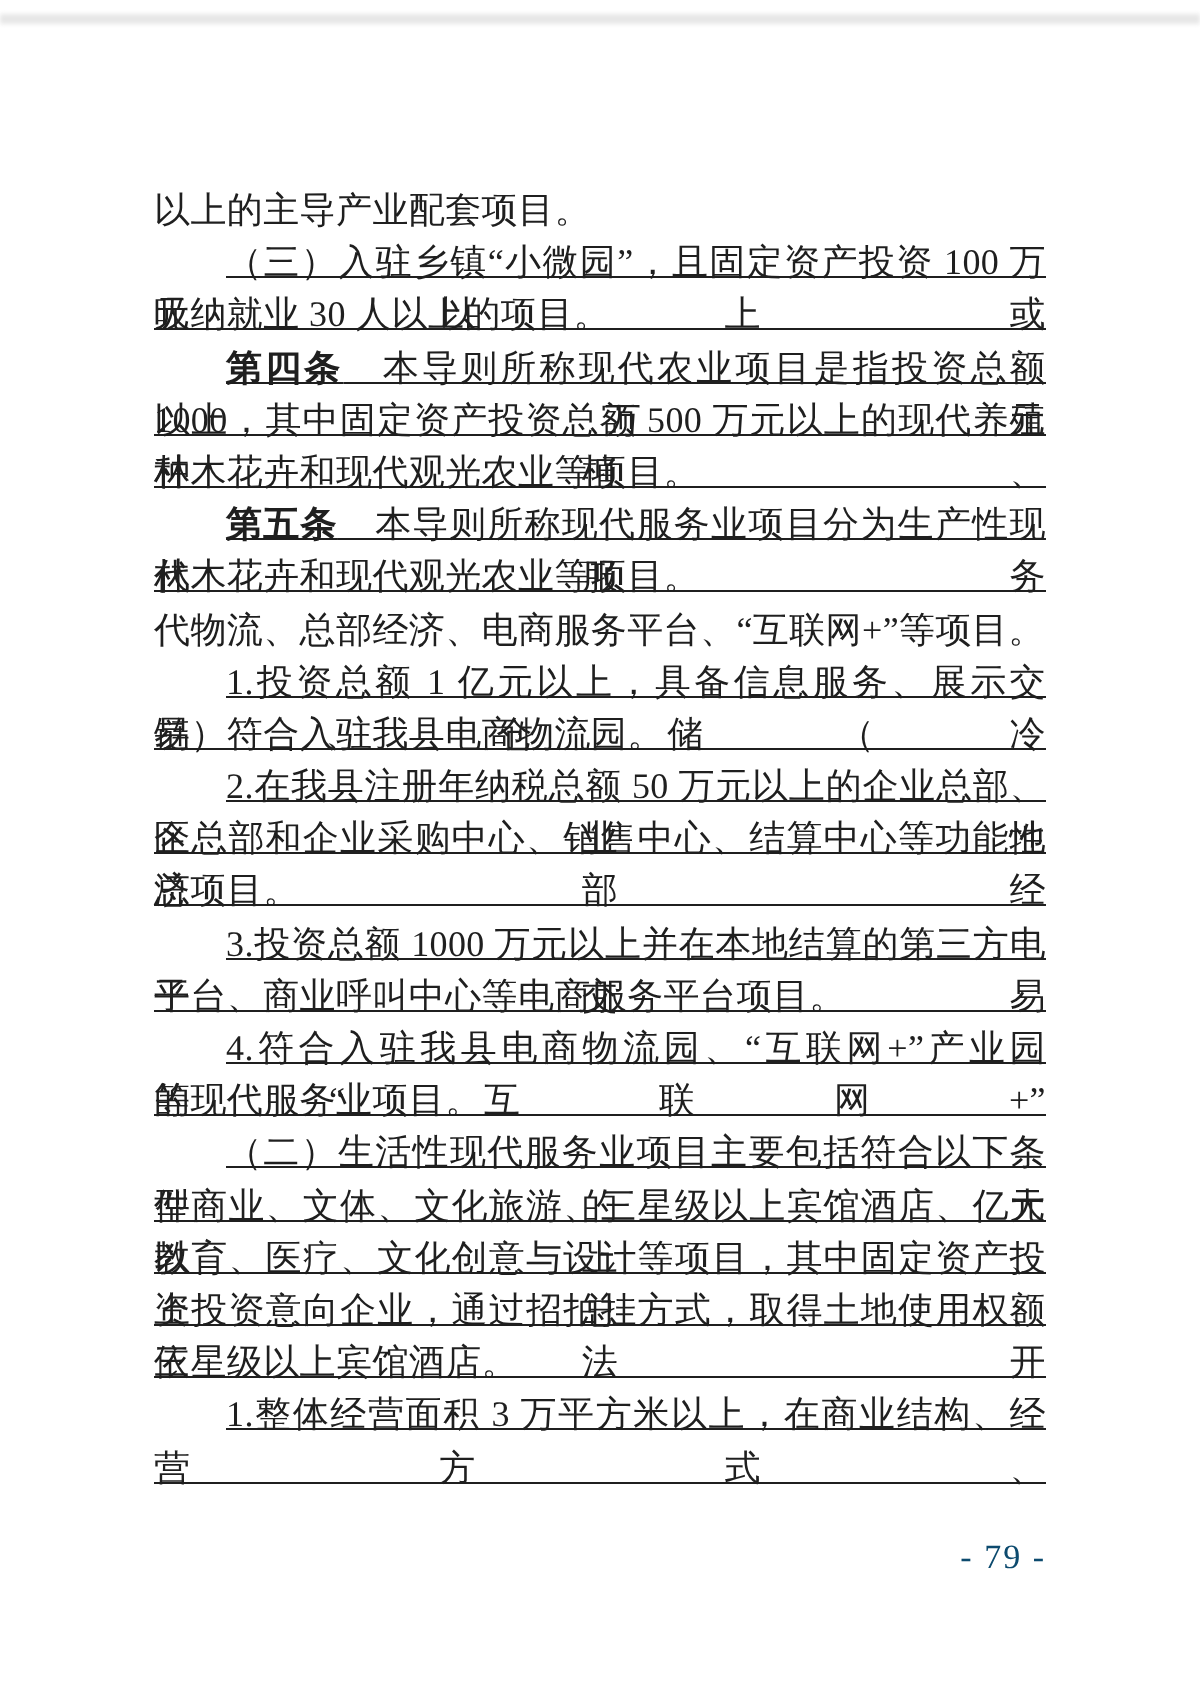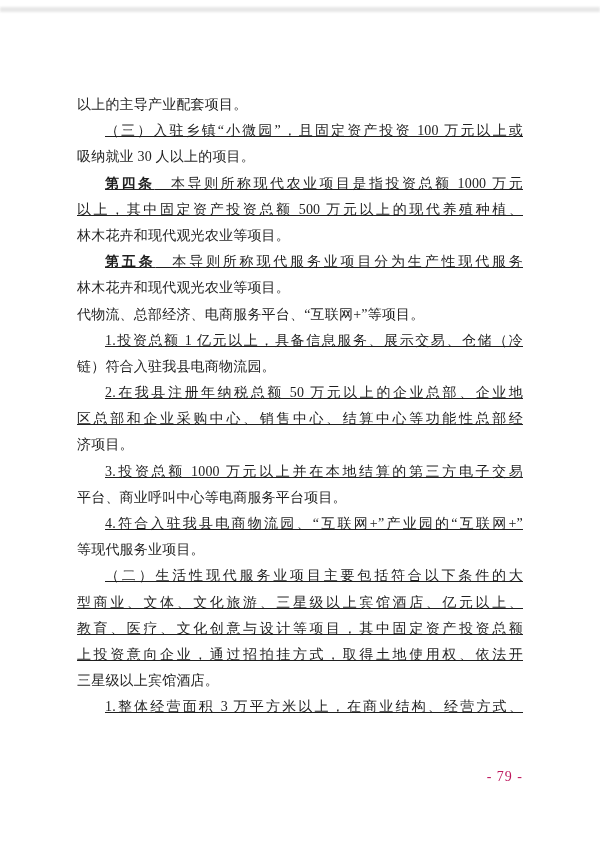--- a/index.html
+++ b/index.html
@@ -27,44 +27,44 @@
   }
   .doc-body {
     position: absolute;
     left: 77px;
     top: 92px;
     width: 446px;
   }
   .line {
     height: 26.2px;
     line-height: 26.2px;
-    font-size: 14px;
+    font-size: 18px;
     letter-spacing: 0.2px;
     white-space: nowrap;
     text-align: left;
   }
   .line.justify {
     white-space: normal;
     text-align: justify;
     text-align-last: justify;
     text-decoration: underline;
   }
   .line.indent {
     text-indent: 2em;
   }
   .line .bold {
     font-weight: bold;
   }
   .page-number {
     position: absolute;
     top: 769px;
     right: 77px;
-    font-size: 14px;
+    font-size: 17px;
     letter-spacing: 1px;
-    color: #be185d;
+    color: #0c4a6e;
   }
 </style>
 </head>
 <body>
 
 <div class="page">
   <div class="scan-edge-top"></div>
   <div class="doc-body">
       <div class="line">以上的主导产业配套项目。</div>
       <div class="line justify indent">（三）入驻乡镇“小微园”，且固定资产投资 100 万元以上或</div>

